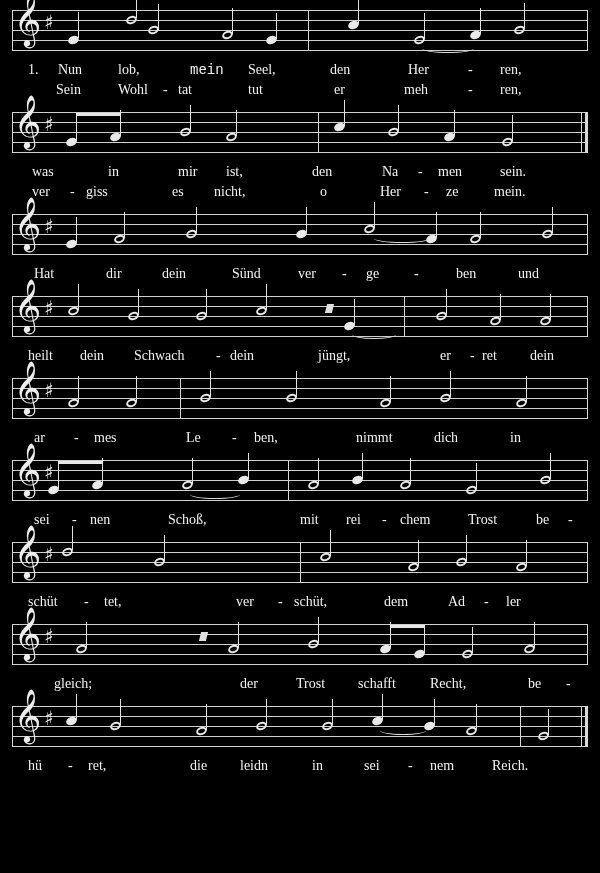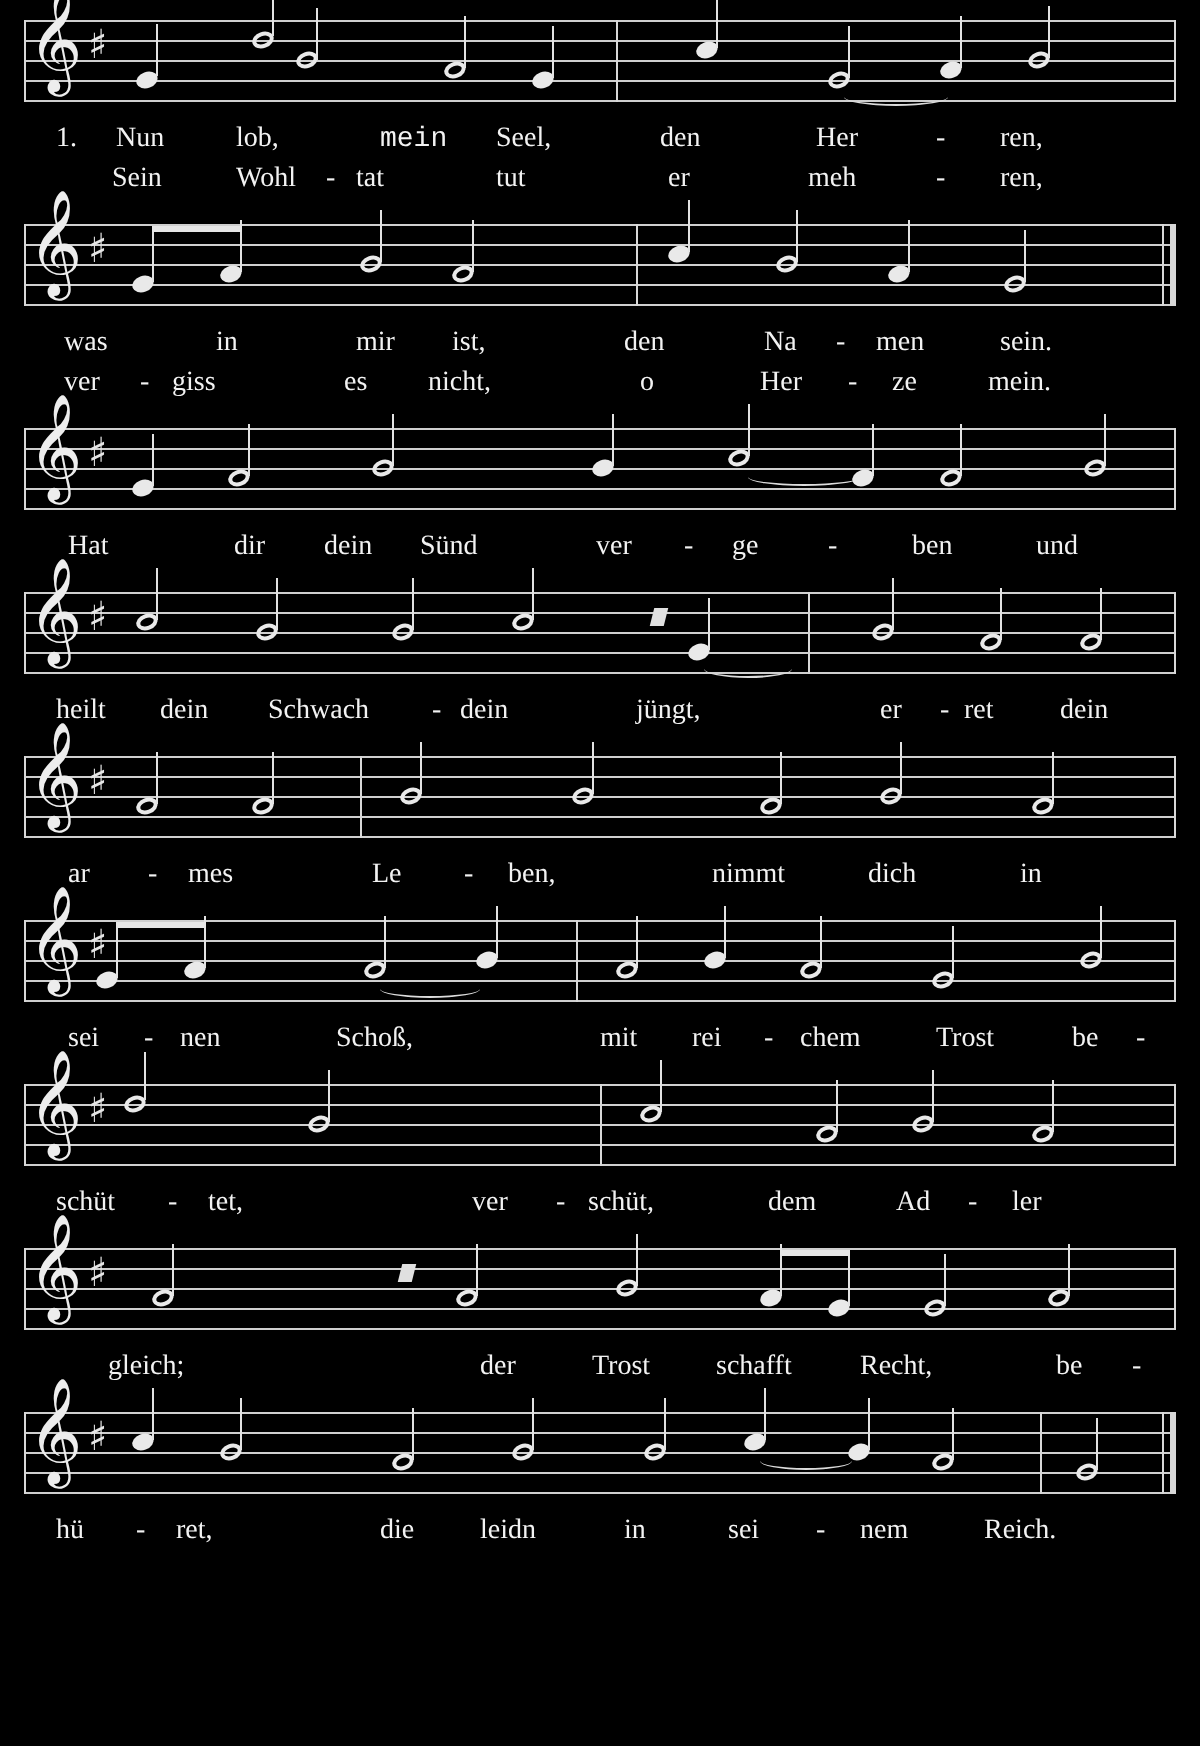--- a/index.html
+++ b/index.html
@@ -301,23 +301,23 @@
       <div class="note hollow" style="left:470px; top:31px;"></div>
       <div class="stem" style="left:480px; top:8px;"></div>
       <div class="note hollow" style="left:542px; top:26px;"></div>
       <div class="stem" style="left:552px; top:3px;"></div>
 
       <div class="barline right-edge"></div>
     </div>
 
     <div class="lyrics">
       <span class="lyric" style="left:22px;">Hat</span>
-      <span class="lyric" style="left:94px;margin-left:11px;">dir</span>
+      <span class="lyric" style="left:94px;">dir</span>
       <span class="lyric" style="left:150px;">dein</span>
-      <span class="lyric" style="left:198px;text-align:center;">Sünd</span>
+      <span class="lyric" style="left:220px;text-align:center;">Sünd</span>
       <span class="lyric" style="left:286px;">ver</span>
       <span class="lyric" style="left:330px;">-</span>
       <span class="lyric" style="left:354px;">ge</span>
       <span class="lyric" style="left:402px;">-</span>
       <span class="lyric" style="left:444px;">ben</span>
       <span class="lyric" style="left:506px;">und</span>
     </div>
   </div>
 
   <div class="system">

